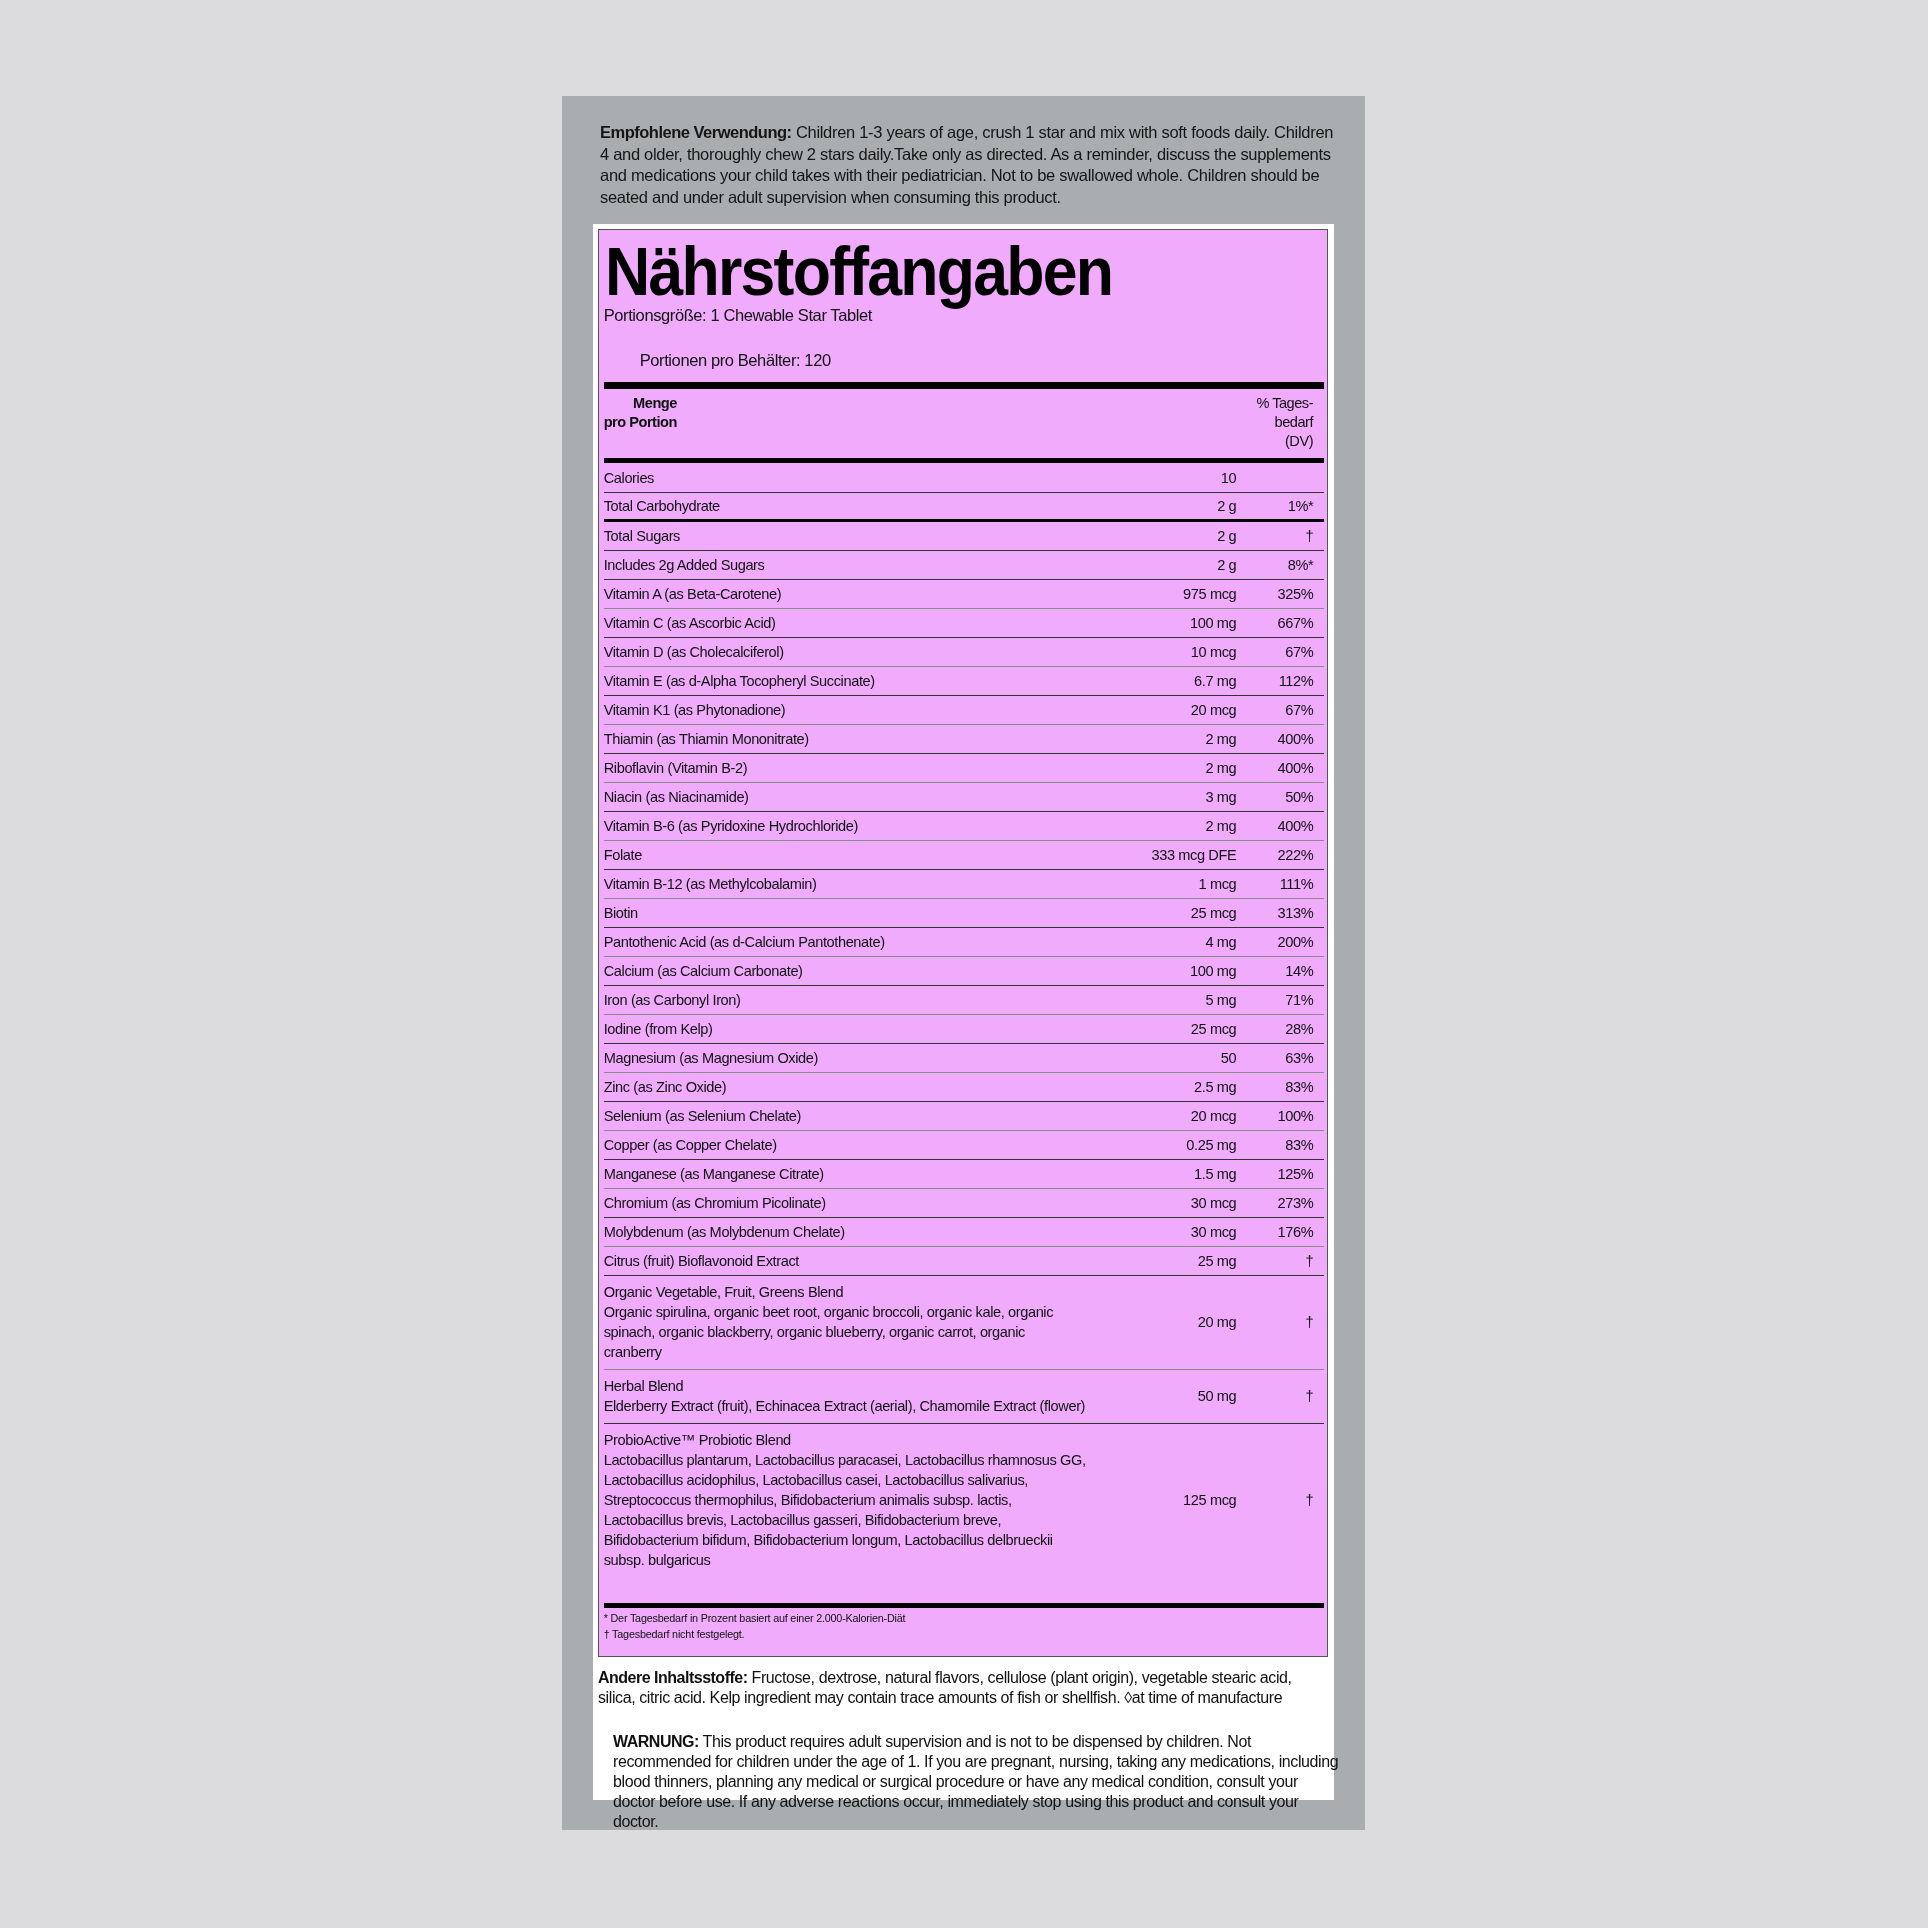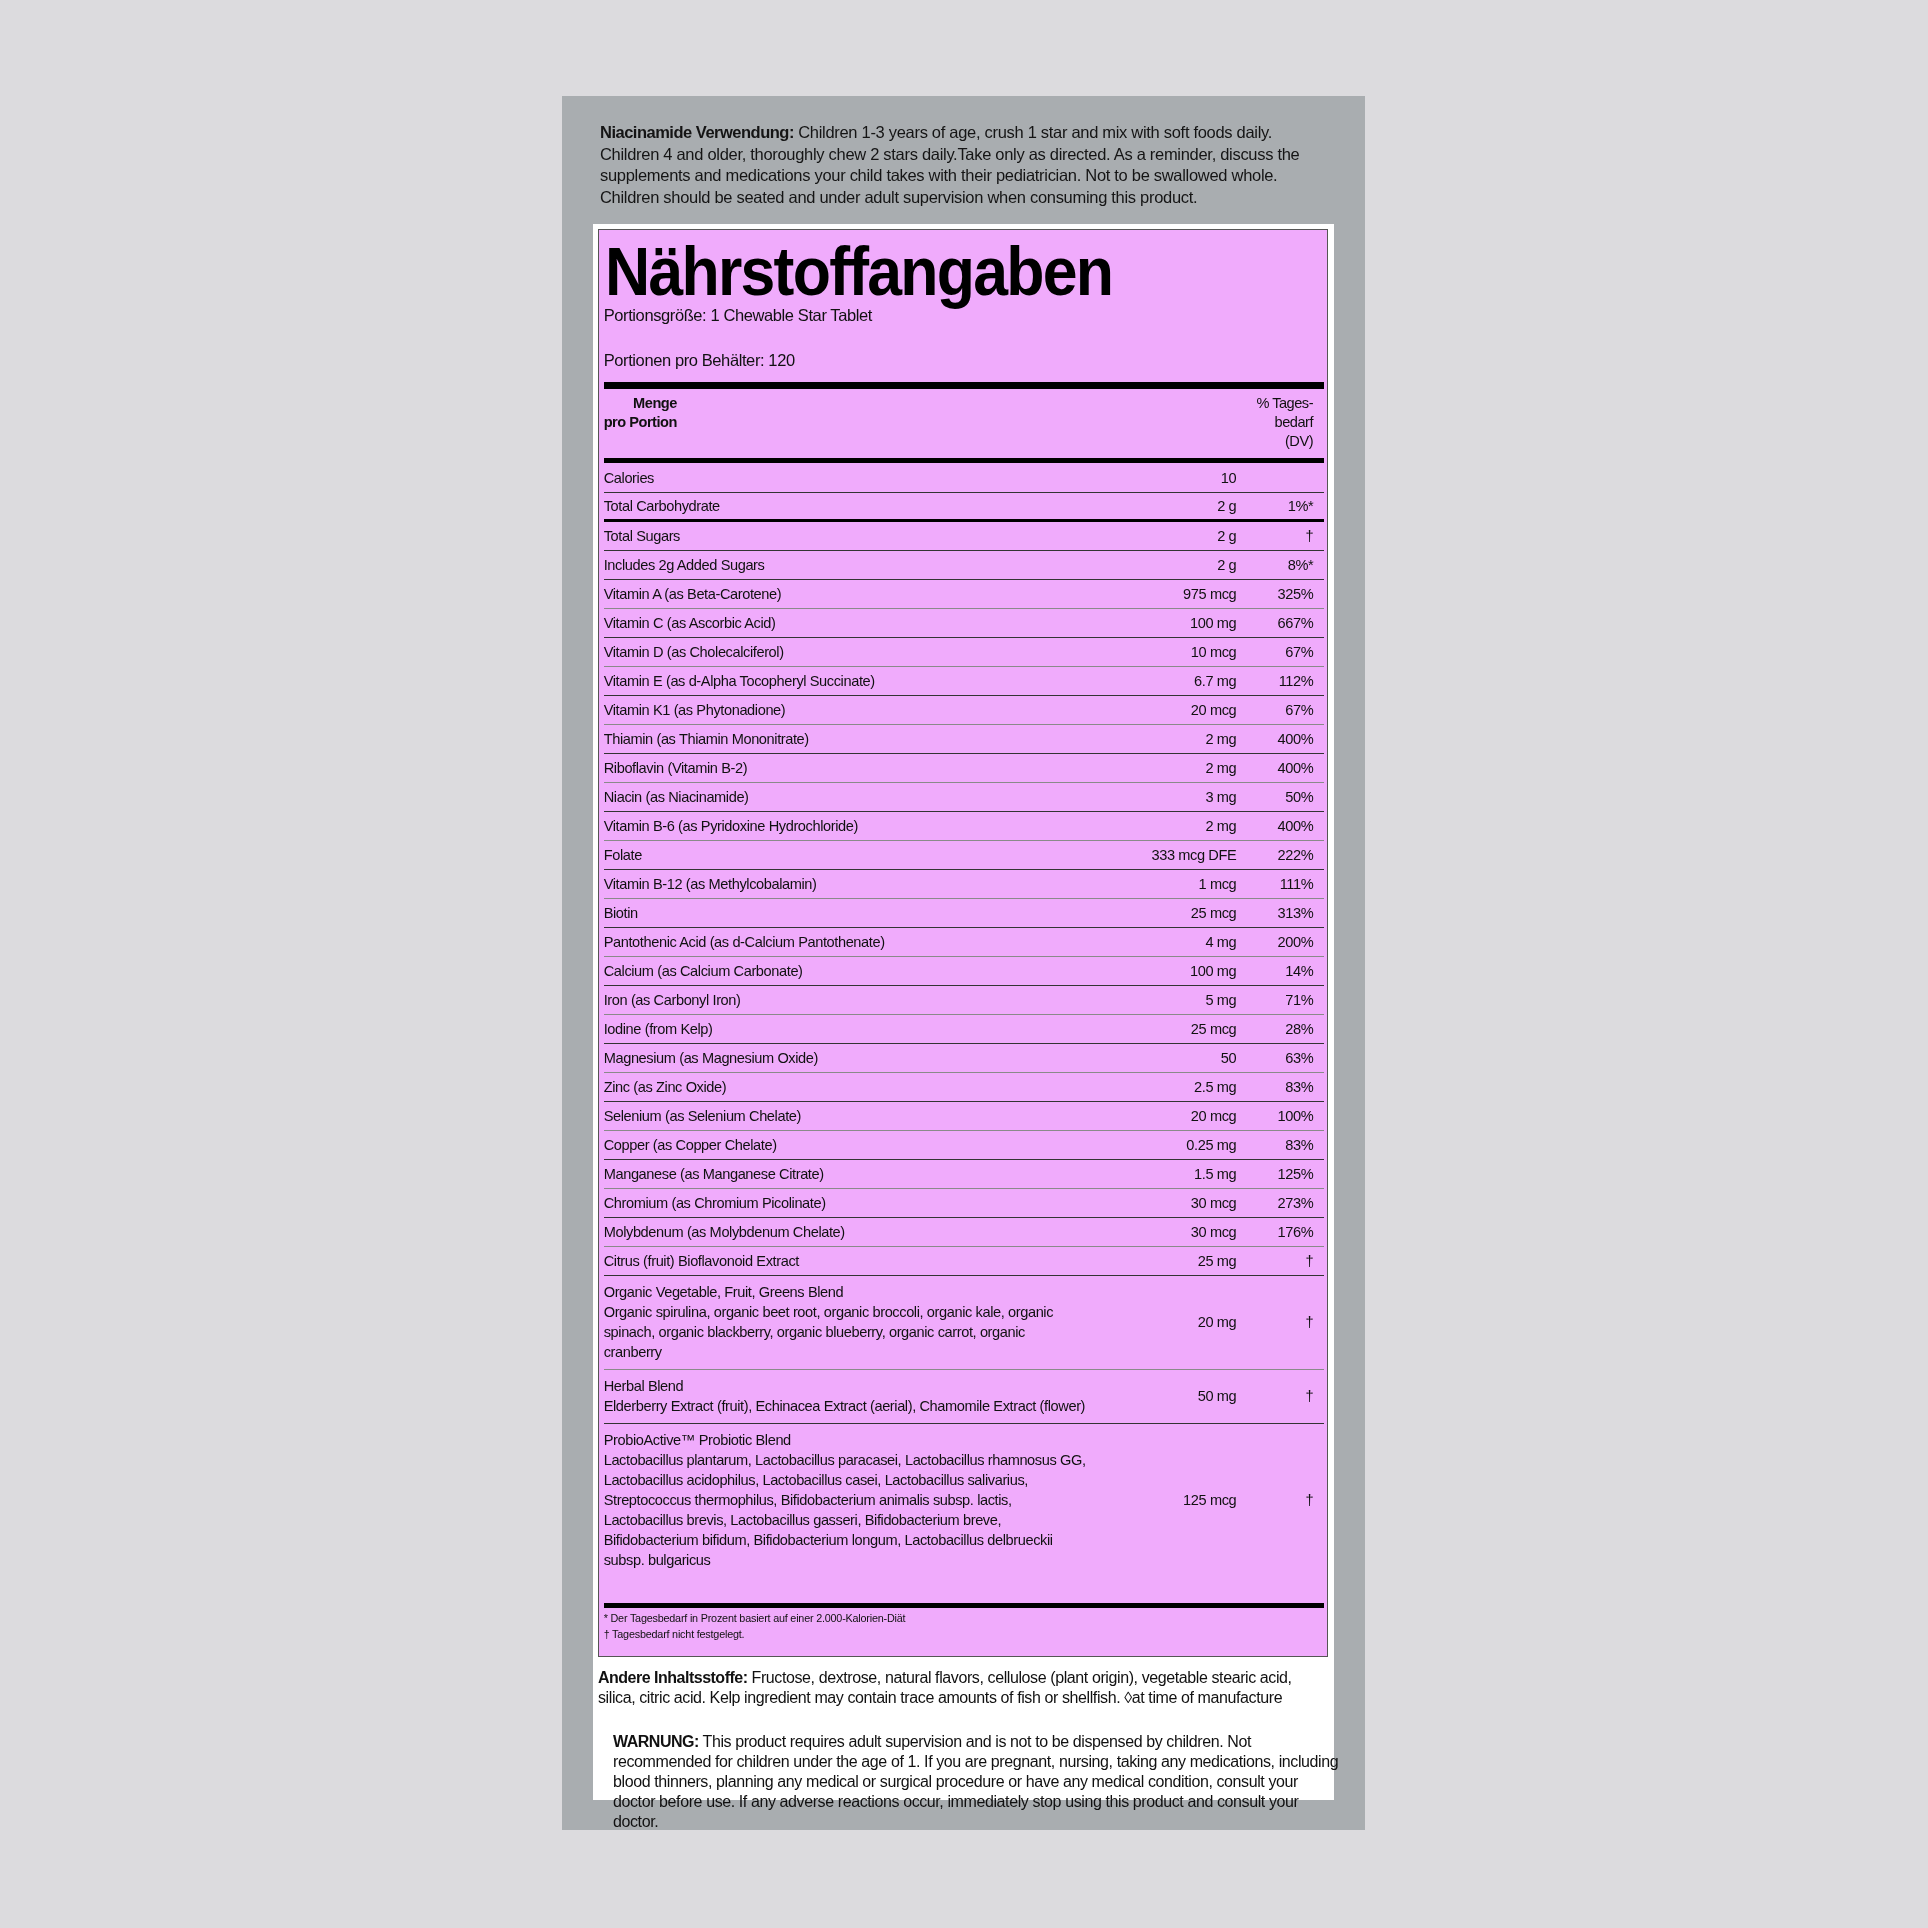--- a/index.html
+++ b/index.html
@@ -60,29 +60,29 @@
       position:absolute; left:598px; width:727px; font-size:16px; line-height:20px;
       letter-spacing:-0.4px; color:#111;
     }
   </style>
 </head>
 <body>
 
 <div class="gray-panel"></div>
 
 <p class="directions" style="margin:0;">
-  <b>Niacinamide Verwendung:</b><span> Children 1-3 years of age, crush 1 star and mix with soft foods daily. Children 4 and older, thoroughly chew 2 stars daily.Take only as directed. As a reminder, discuss the supplements and medications your child takes with their pediatrician. Not to be swallowed whole. Children should be seated and under adult supervision when consuming this product.</span>
+  <b>Empfohlene Verwendung:</b><span> Children 1-3 years of age, crush 1 star and mix with soft foods daily. Children 4 and older, thoroughly chew 2 stars daily.Take only as directed. As a reminder, discuss the supplements and medications your child takes with their pediatrician. Not to be swallowed whole. Children should be seated and under adult supervision when consuming this product.</span>
 </p>
 
 <div class="white-panel"></div>
 
 <div class="facts-box">
   <div class="facts-title">Nährstoffangaben</div>
   <div class="serving" style="top:76px;">Portionsgröße: 1 Chewable Star Tablet</div>
-  <div class="serving" style="top:121px;">Portionen pro Behälter: 120</div>
+  <div class="serving" style="top:121px;margin-left:36px;">Portionen pro Behälter: 120</div>
 
   <div class="bar" style="top:152px;height:6.6px;"></div>
 
   <div class="hdr-left">
     <div>Menge</div>
     <div>pro Portion</div>
   </div>
   <div class="hdr-right">
     <div>% Tages-</div>
     <div>bedarf</div>

